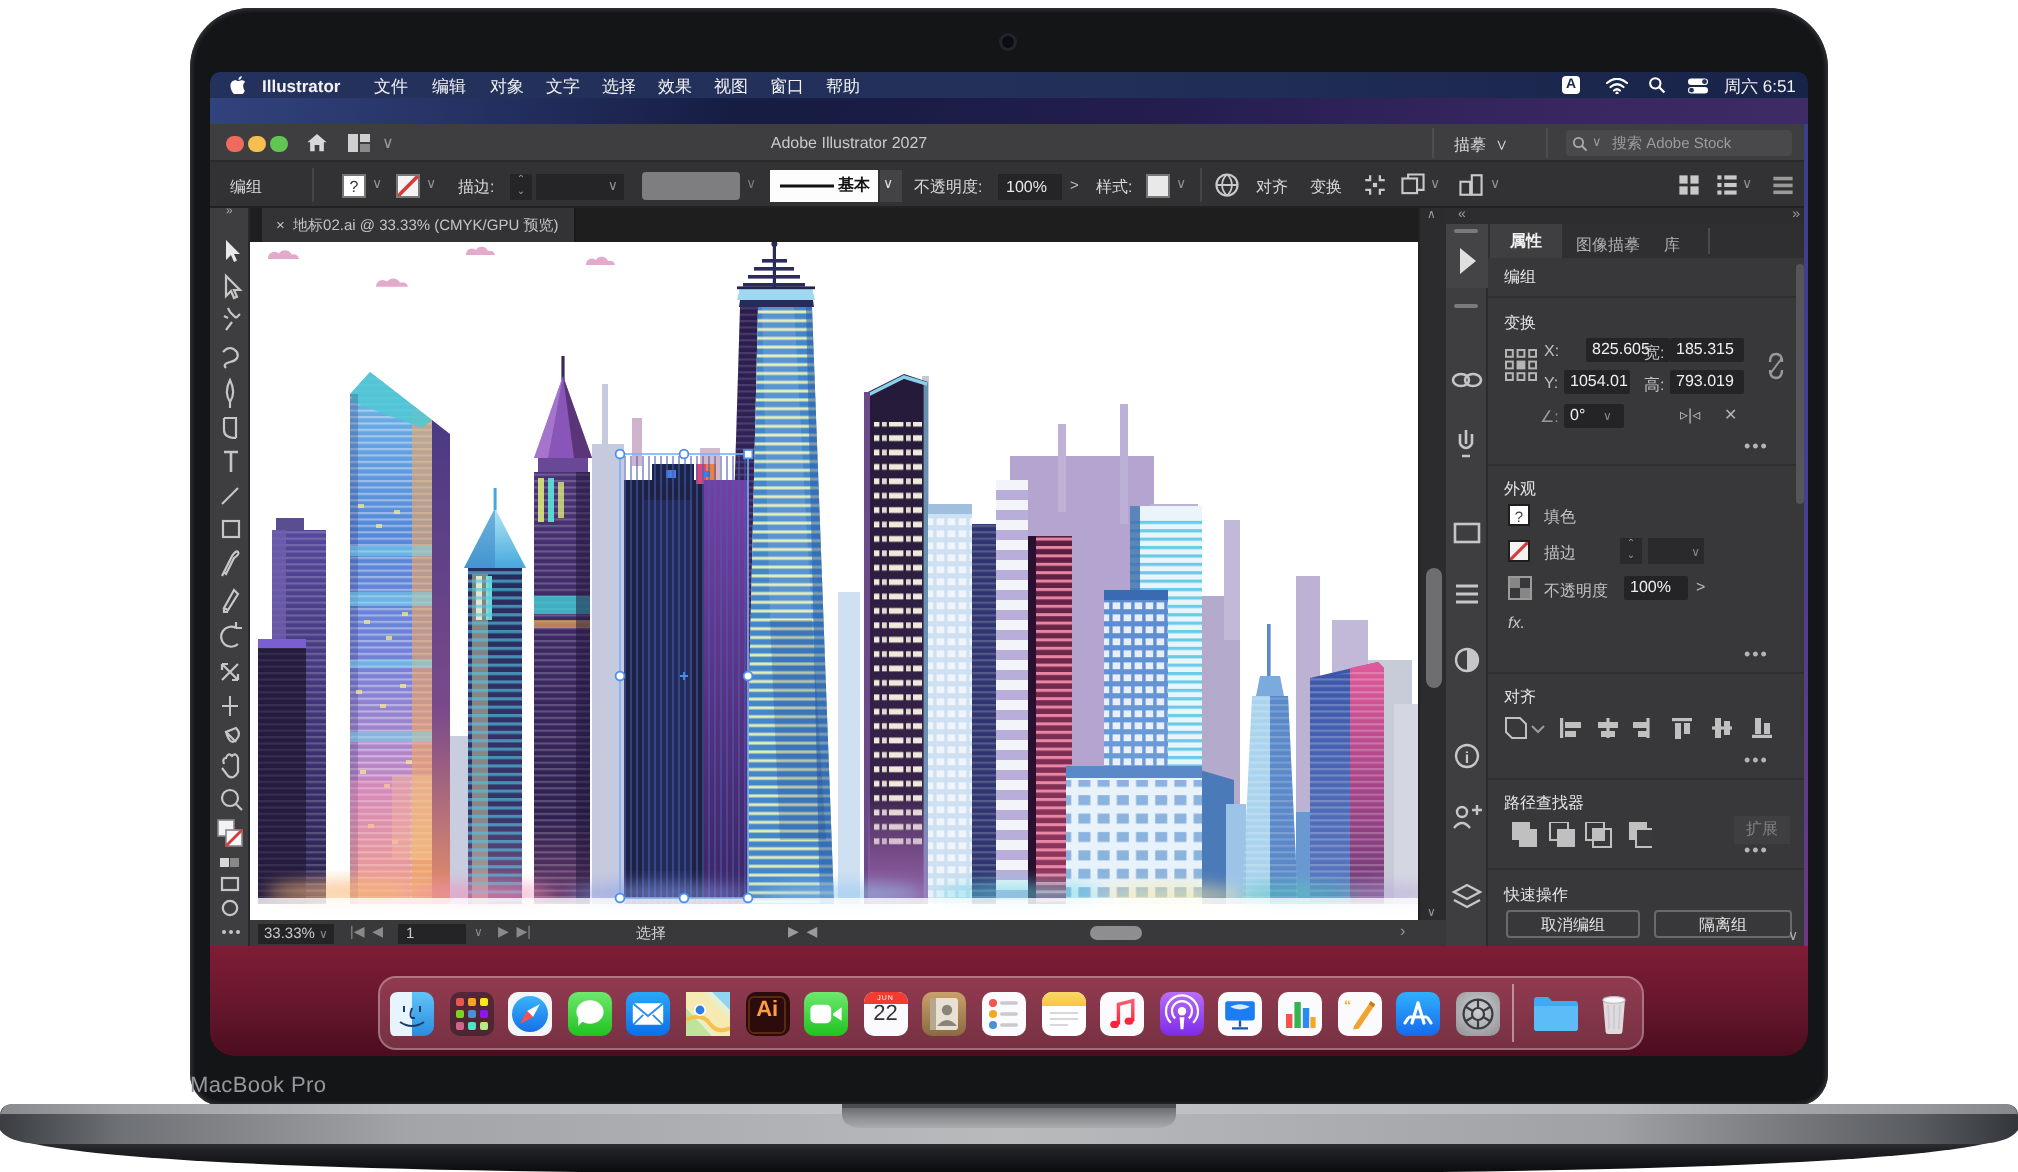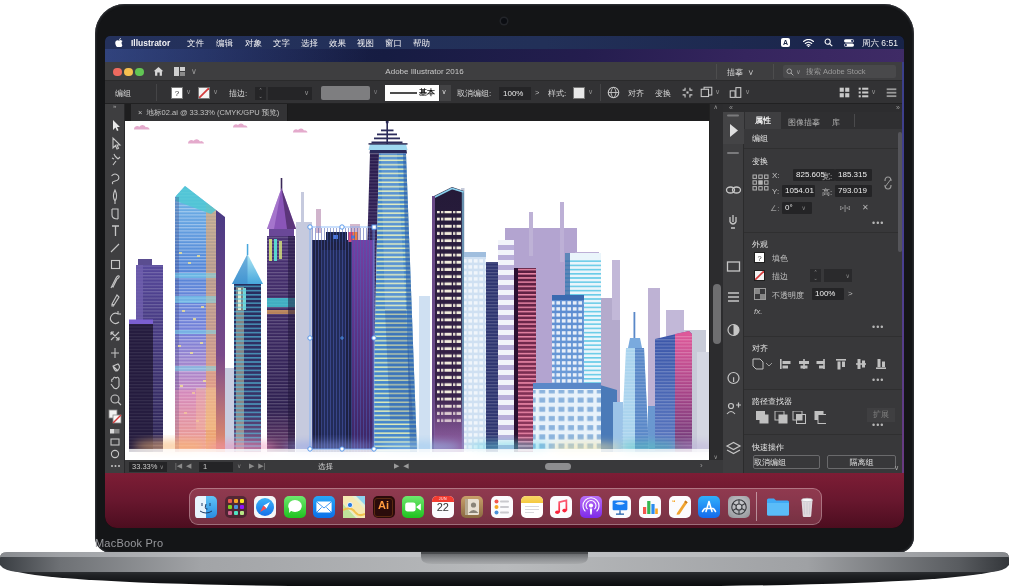--- a/index.html
+++ b/index.html
@@ -97,21 +97,21 @@
       <div class="tl" style="left:30px;background:#61c554"></div>
       <svg class="abs" style="left:48px;top:4px" width="11" height="11" viewBox="0 0 16 16">
           <path d="M8,1.5 L15,7.5 L13,7.5 L13,14 L9.7,14 L9.7,9.5 L6.3,9.5 L6.3,14 L3,14 L3,7.5 L1,7.5 Z" fill="#d8d8d8"></path>
         </svg>
       <svg class="abs" style="left:69px;top:5px" width="13" height="9" viewBox="0 0 26 18">
           <rect x="0" y="0" width="10" height="18" fill="#cfcfcf"></rect>
           <rect x="12" y="0" width="10" height="8" fill="#cfcfcf"></rect>
           <rect x="12" y="10" width="10" height="8" fill="#8a8a8a"></rect>
         </svg>
       <span class="abs" style="left:86px;top:5px;color:#9a9a9a;font-size:8px">∨</span>
-      <span class="abs" style="left:0;right:160px;top:5px;text-align:center;color:#c9c9c9">Adobe Illustrator 2016</span>
+      <span class="abs" style="left:0;right:160px;top:5px;text-align:center;color:#c9c9c9">Adobe Illustrator 2027</span>
       <span class="abs" style="left:0;top:2px;height:15px;width:0;border-left:1px solid #4d4d4e;left:611px"></span>
       <span class="abs" style="left:622px;top:5px;color:#d6d6d6">描摹&nbsp;&nbsp;∨</span>
       <span class="abs" style="left:668px;top:2px;height:15px;width:0;border-left:1px solid #4d4d4e"></span>
       <div class="abs" style="left:678px;top:3px;width:113px;height:13px;background:#49494b;border-radius:2px;color:#9b9b9b;font-size:7.5px;line-height:13px">
         <svg class="abs" style="left:3px;top:2.5px" width="8" height="8" viewBox="0 0 16 16">
             <circle cx="6.5" cy="6.5" r="4.6" fill="none" stroke="#aaa" stroke-width="1.8"></circle>
             <path d="M10,10 L14.6,14.6" stroke="#aaa" stroke-width="2"></path>
           </svg>
         <span style="position:absolute;left:13px;font-size:6.5px">∨</span>
           <span style="position:absolute;left:23px">搜索 Adobe Stock</span>
@@ -132,21 +132,21 @@
           <span style="position:absolute;right:3px;top:2px;color:#8e8e8e;font-size:7px">∨</span>
         </div>
       <div class="abs" style="left:216px;top:5px;width:49px;height:13.5px;background:#7e7e80;border-radius:2px"></div>
       <span class="abs" style="left:268px;top:7px;color:#77777a;font-size:7px">∨</span>
       <div class="abs" style="left:280px;top:3.5px;width:54px;height:16px;background:#fdfdfd"><svg width="54" height="16">
             <path d="M5,8 L32,8" stroke="#111" stroke-width="1.6"></path>
           </svg><span style="position:absolute;left:34px;top:2.5px;color:#151515;font-size:8px;font-weight:bold">基本</span></div>
       <div class="abs" style="left:334.5px;top:3.5px;width:11px;height:16px;background:#434345;color:#ddd">
           <span style="position:absolute;left:2px;top:3px;font-size:7px">∨</span>
         </div>
-      <span class="abs" style="left:352px;top:7px">取消编组:</span>
+      <span class="abs" style="left:352px;top:7px">不透明度:</span>
       <div class="abs" style="left:394px;top:5.5px;width:32px;height:13px;background:#252527;color:#e8e8e8;line-height:13px;padding-left:4px">100%</div>
       <span class="abs" style="left:430px;top:6.5px;color:#bbb;font-size:7.5px">&gt;</span>
       <span class="abs" style="left:443px;top:7px">样式:</span>
       <div class="abs" style="left:468px;top:5.5px;width:12px;height:12px;background:#e9e9e9;border:1px solid #777"></div>
       <span class="abs" style="left:483px;top:7px;color:#8e8e8e;font-size:7px">∨</span>
       <span class="abs" style="left:495px;top:3px;height:17px;border-left:1px solid #454547"></span>
       <svg class="abs" style="left:502px;top:5px" width="13" height="13" viewBox="0 0 16 16">
           <circle cx="8" cy="8" r="6.5" fill="none" stroke="#c9c9c9" stroke-width="1.3"></circle>
           <path d="M1.5,8 H14.5 M8,1.5 C4,5 4,11 8,14.5 C12,11 12,5 8,1.5" fill="none" stroke="#c9c9c9" stroke-width="1.1"></path>
         </svg>
@@ -701,21 +701,21 @@
           </g>
         <g>
             <rect x="58.5" y="0" width="9" height="9" fill="#c0c0c0"></rect>
             <rect x="62" y="3.5" width="9" height="9" fill="#3a3a3c" stroke="#c0c0c0"></rect>
           </g>
       </svg>
       <div class="abs" style="left:123px;top:296px;width:28px;height:14px;background:#3f3f41;color:#808080;text-align:center;line-height:14px;font-size:8px">扩展</div>
       <span class="dots" style="left:128px;top:308px">•••</span>
       <div class="abs sec" style="left:0;top:322px;width:160px"></div>
       <span class="lbl" style="left:8px;top:330px;color:#e4e4e4">快速操作</span>
-      <div class="abs" style="left:9px;top:343px;width:67px;height:14px;border:1px solid #6a6a6c;border-radius:2px;color:#e0e0e0;font-size:8px;text-align:left;line-height:13px">取消编组</div>
+      <div class="abs" style="left:9px;top:343px;width:67px;height:14px;border:1px solid #6a6a6c;border-radius:2px;color:#e0e0e0;font-size:8px;text-align:center;line-height:13px">取消编组</div>
       <div class="abs" style="left:83px;top:343px;width:69px;height:14px;border:1px solid #6a6a6c;border-radius:2px;color:#e0e0e0;font-size:8px;text-align:center;line-height:13px">隔离组</div>
       <div class="abs" style="left:154px;top:20px;width:4px;height:120px;background:#55555a;border-radius:2px"></div>
       <span class="abs" style="left:150px;top:352px;color:#aaa;font-size:7px">∨</span>
     </div>
     <div id="redge"></div>
     <div id="desktop"></div>
     <div id="dock"></div>
     <div class="di" style="left:90px;background:linear-gradient(180deg,#61c4f7,#2a8ce0)"><svg width="22" height="22" viewBox="0 0 22 22">
           <path d="M11,0 L11,22 L2,22 Q0,22 0,18 L0,4 Q0,0 4,0 Z" fill="#e8f4fd"></path>
           <g stroke="#1b3b66" stroke-width="1" fill="none">

